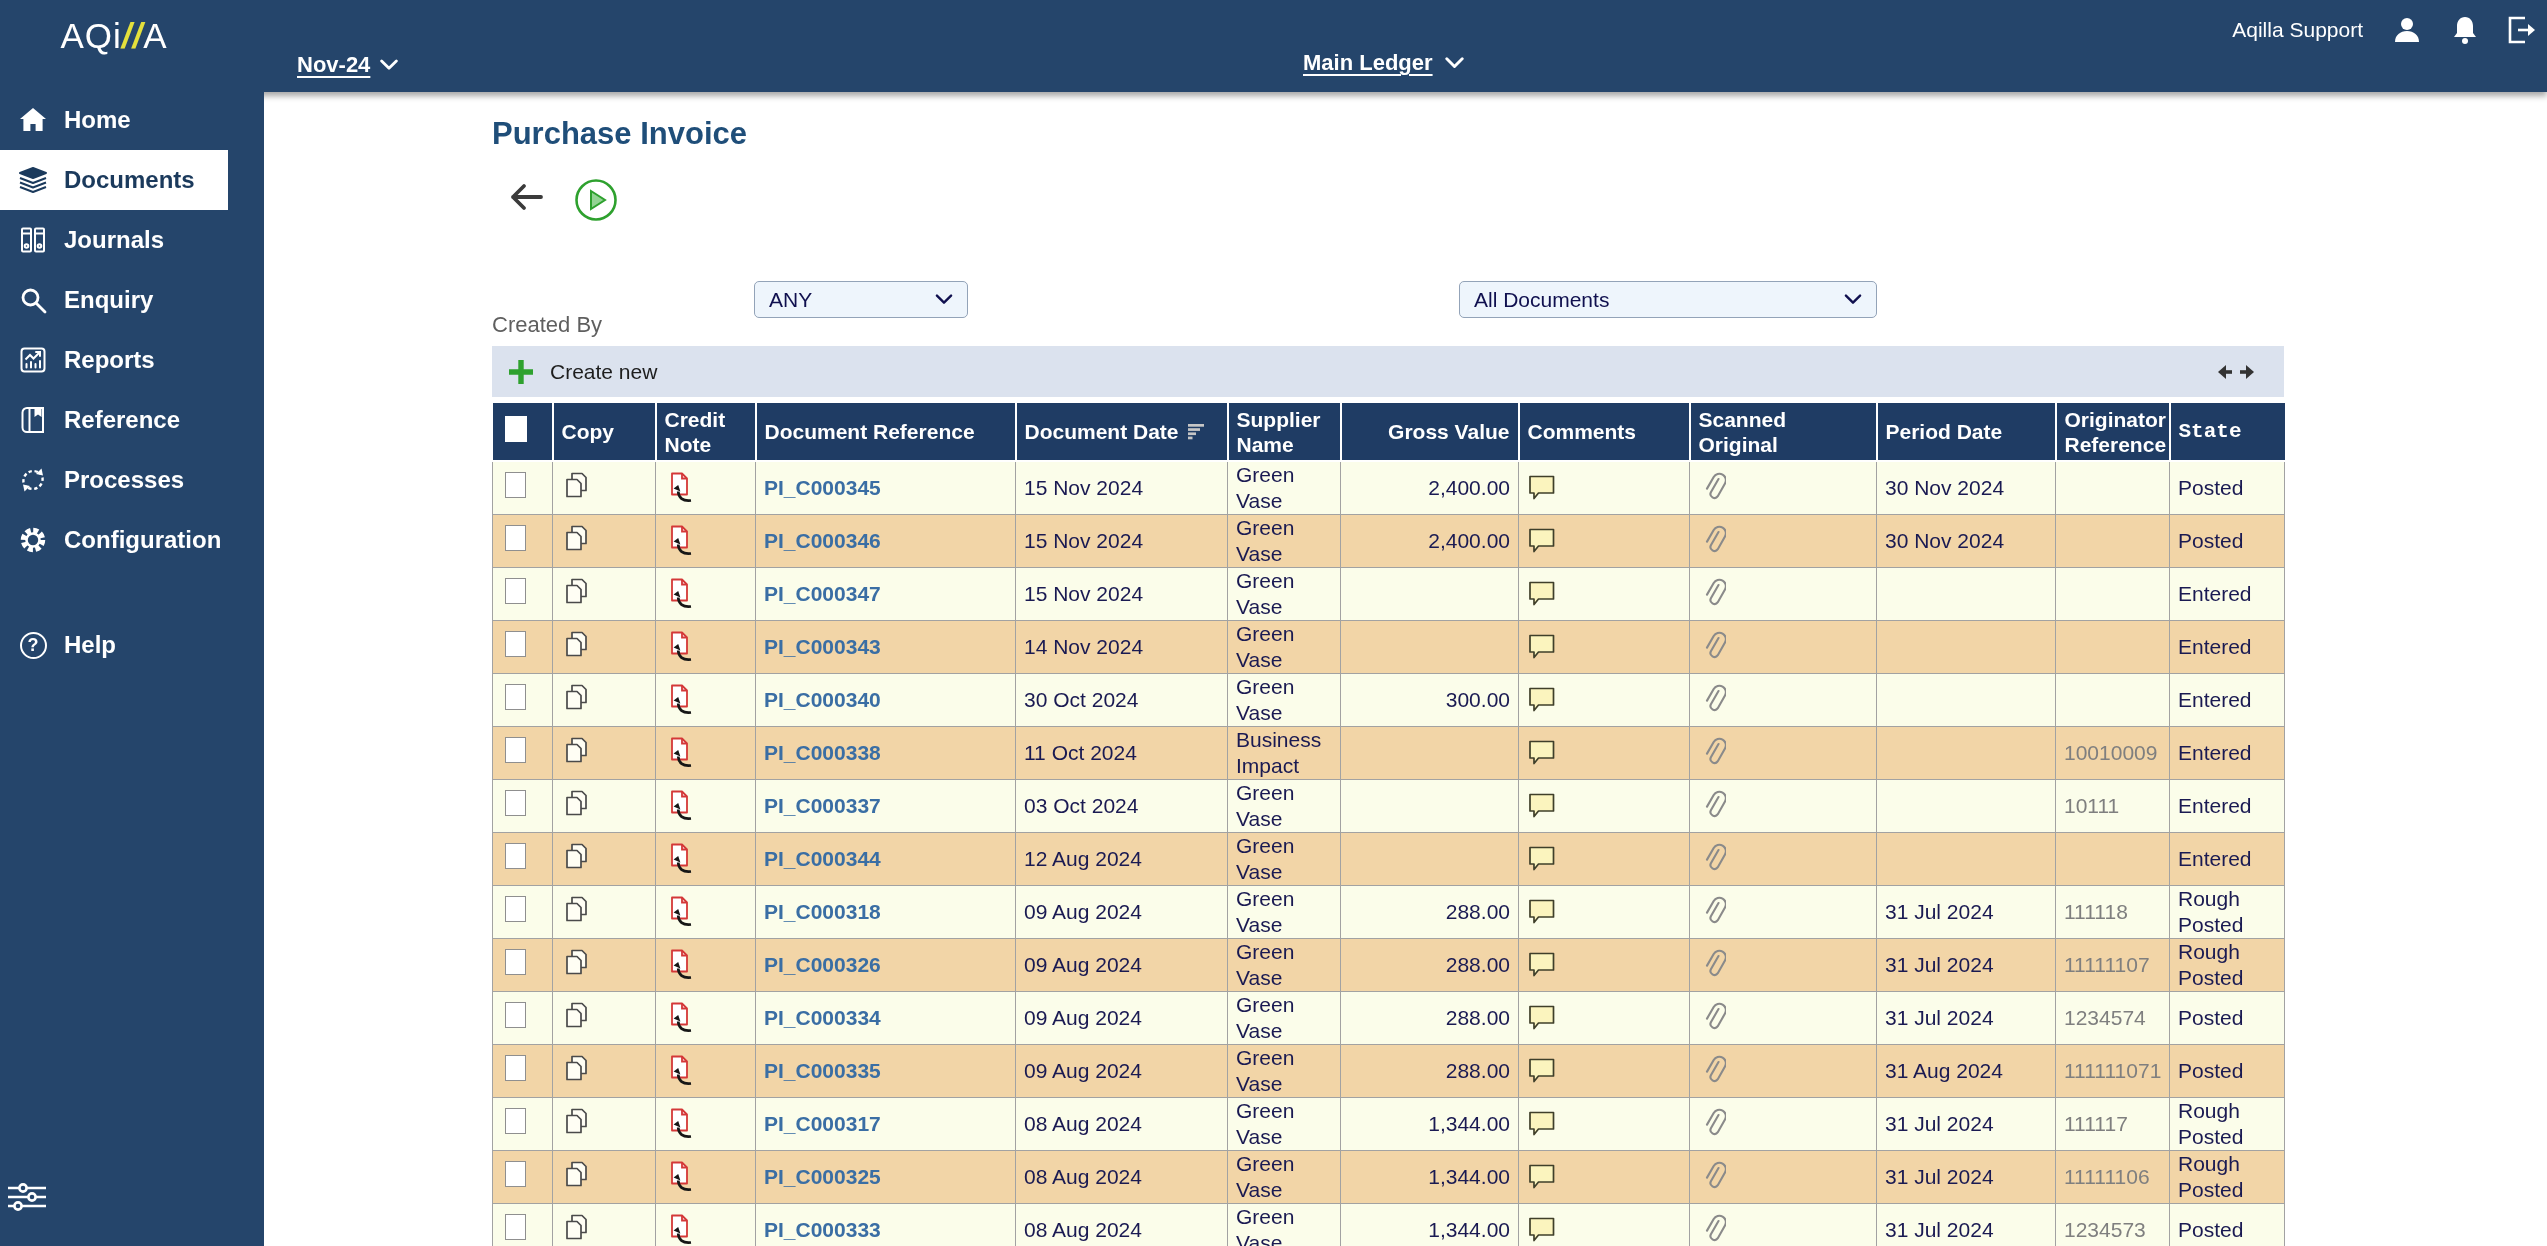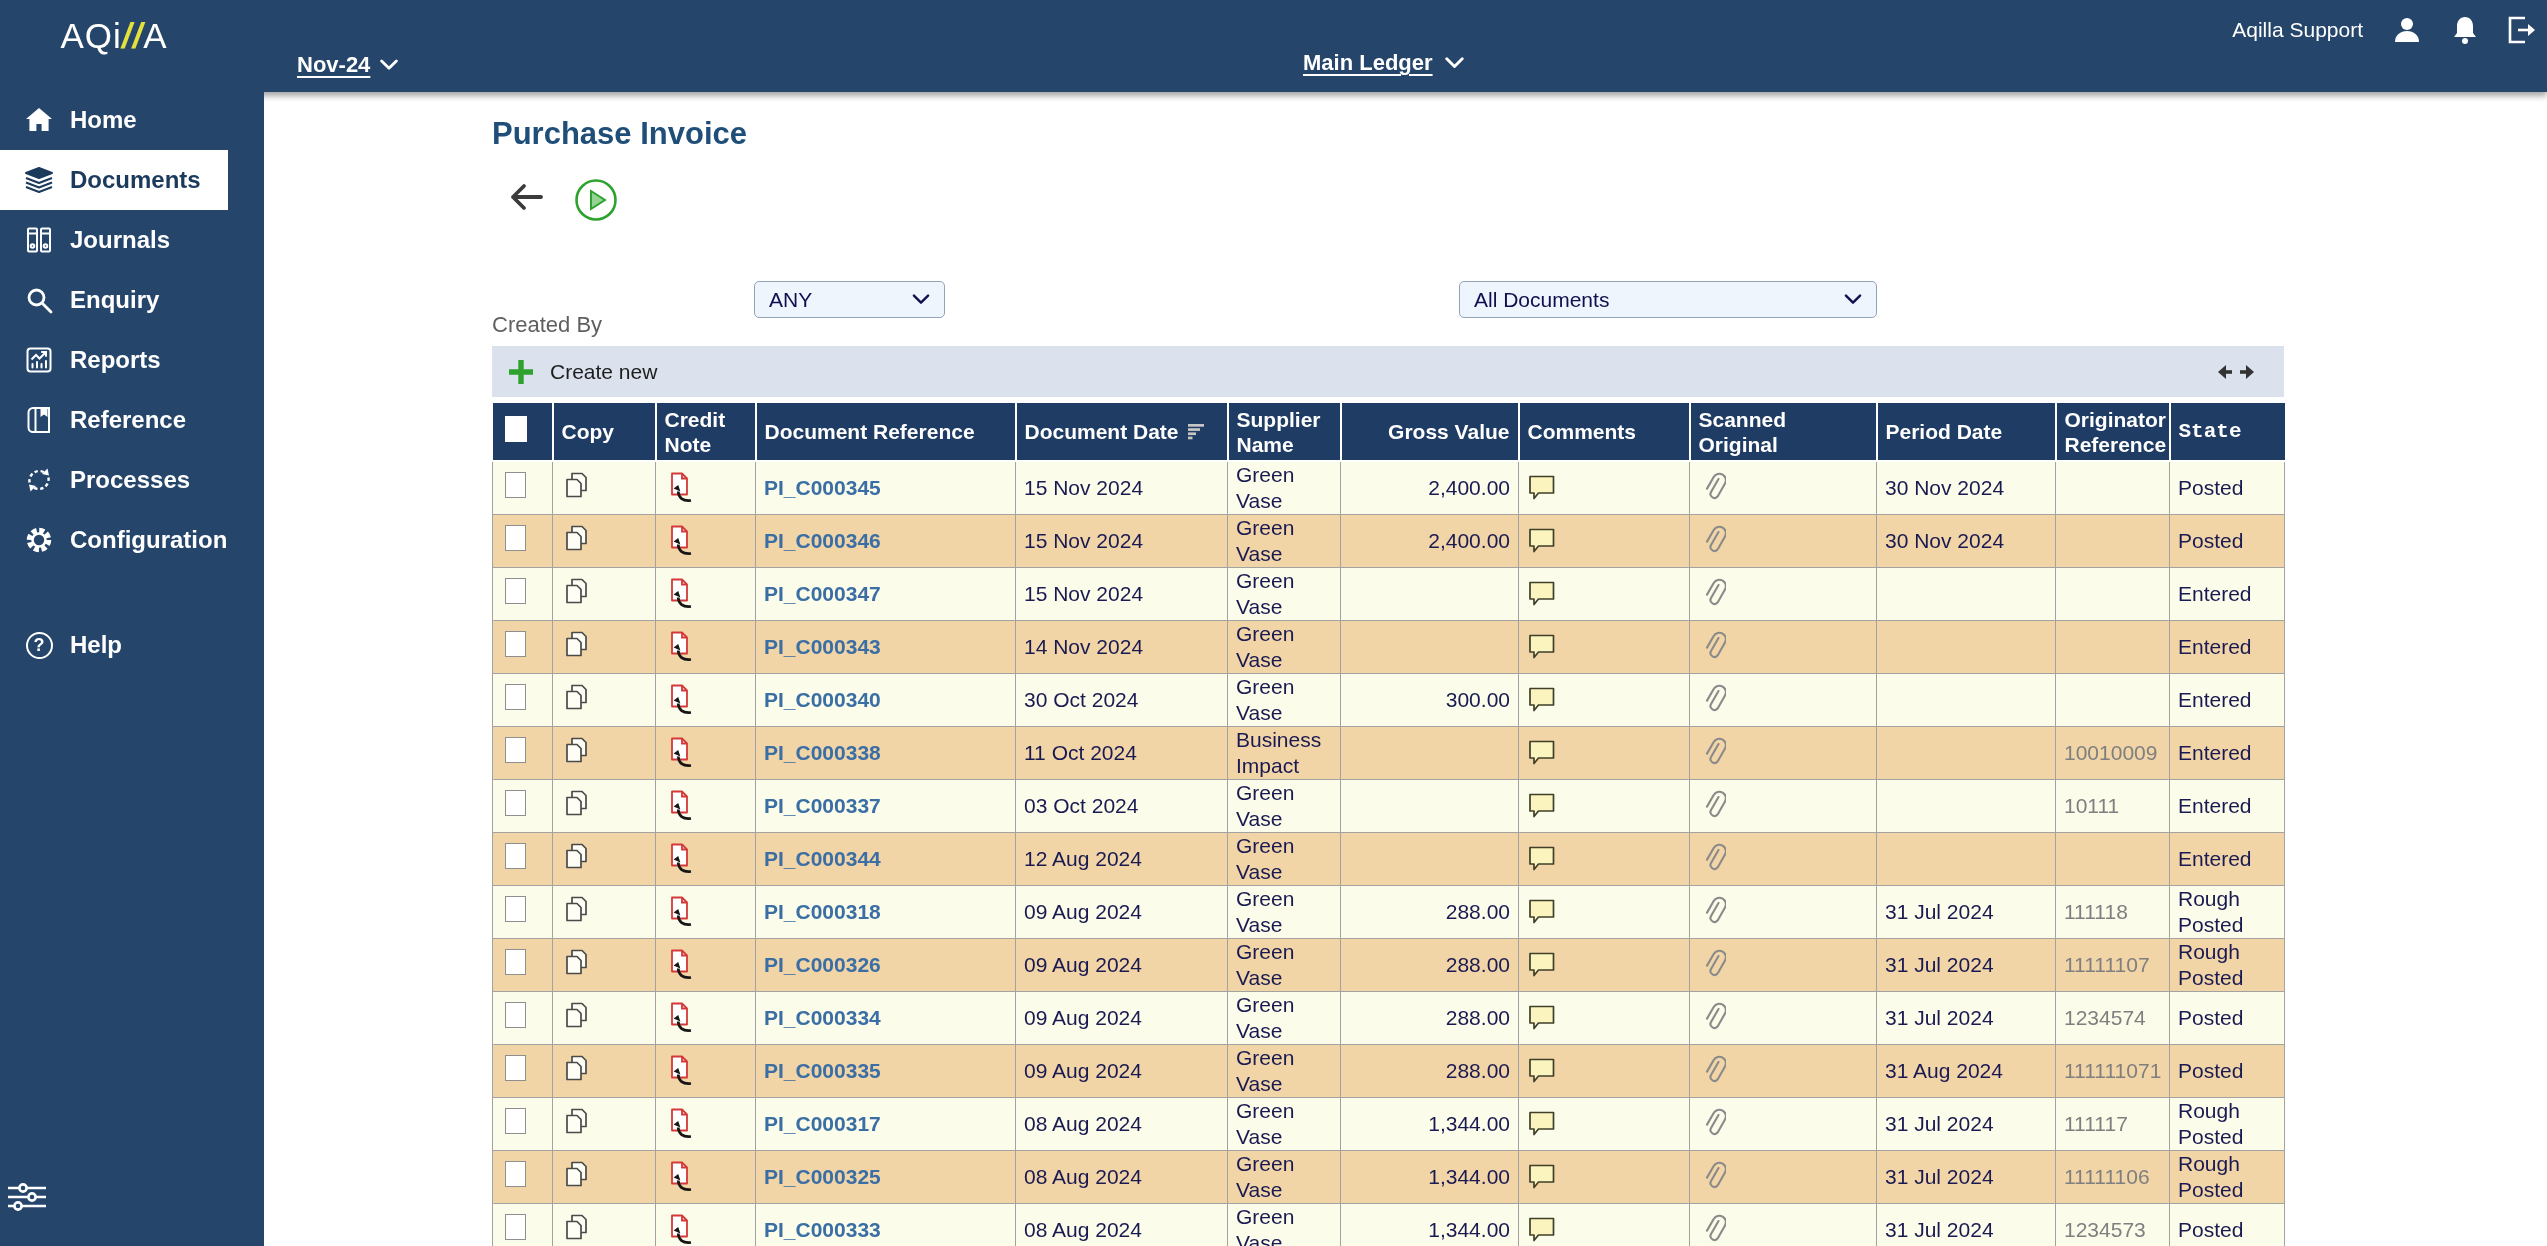--- a/index.html
+++ b/index.html
@@ -20,41 +20,41 @@
   .user-area { position:absolute; right:10px; top:8px; height:44px; display:flex; align-items:center; gap:28px;
                color:#fff; font-size:21px; }
   .user-area svg { display:block; }
 
   
   .sidebar { position:absolute; left:0; top:0; width:264px; height:1246px; background:#25456B; z-index:2; }
   .logo { position:absolute; left:0; top:16px; width:228px; text-align:center;
           font-size:35px; color:#fff; letter-spacing:1px; }
   .logo .slashes { color:#E4E03C; font-style:italic; font-weight:bold; }
   .nav { position:absolute; left:0; top:90px; width:228px; }
-  .nav-item { height:60px; display:flex; align-items:center; gap:12px; padding-left:20px;
+  .nav-item { height:60px; display:flex; align-items:center; gap:12px; padding-left:14px;
               color:#fff; font-size:24px; font-weight:bold; cursor:pointer; }
   .nav-item .ic { width:38px; height:34px; display:flex; align-items:center; justify-content:center; flex:none; }
   .nav-item.active { background:#fff; color:#1B3A5C; }
   .nav-item.help-gap { margin-top:45px; }
   .help-badge { width:27px; height:27px; border:2.5px solid #fff; border-radius:50%;
                 display:flex; align-items:center; justify-content:center;
                 font-size:18px; font-weight:bold; color:#fff; }
   .side-bottom { position:absolute; left:6px; top:1180px; width:44px; height:36px; cursor:pointer; }
 
   
   .content { position:absolute; left:228px; top:92px; width:2319px; height:1154px; background:#fff; overflow:hidden; }
   .page-title { position:absolute; left:264px; top:24px; font-size:31px; font-weight:bold; color:#1F4E79; }
   .act-back { position:absolute; left:280px; top:90px; cursor:pointer; }
   .act-run  { position:absolute; left:346px; top:86px; cursor:pointer; }
 
   .flt-label { position:absolute; left:264px; top:196px; font-size:22px; color:#5F5F5F;margin-top:24px; }
   .sel { position:absolute; height:37px; background:#EEF5FC; border:1px solid #93A3B8; border-radius:5px;
          display:flex; align-items:center; justify-content:space-between; padding:0 14px;
          font-size:21px; color:#10104F; cursor:pointer; }
-  .sel-created { left:526px; top:189px; width:191px; }
+  .sel-created { left:526px; top:189px; width:214px; }
   .sel-docs    { left:1231px; top:189px; width:418px; }
 
   .create-bar { position:absolute; left:264px; top:254px; width:1792px; height:51px; background:#DBE2EE;
                 display:flex; align-items:center; }
   .create-btn { display:flex; align-items:center; gap:14px; padding-left:14px; font-size:21px; color:#1E1E1E; cursor:pointer; }
   .expand-btn { margin-left:auto; margin-right:28px; cursor:pointer; display:flex; }
 
   
   .tbl-wrap { position:absolute; left:264px; top:311px; width:1792px; }
   table { border-collapse:collapse; table-layout:fixed; width:1792px; font-size:21px; }

